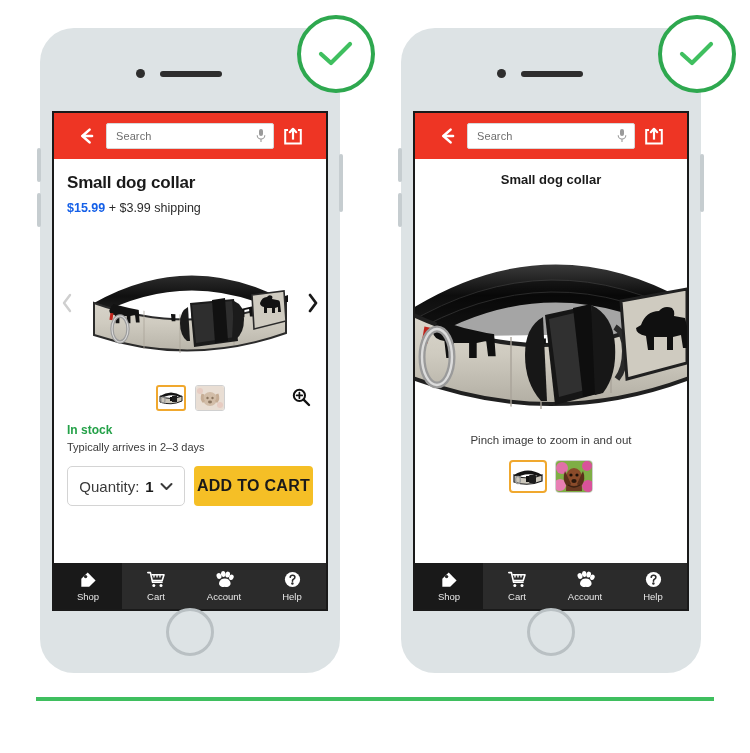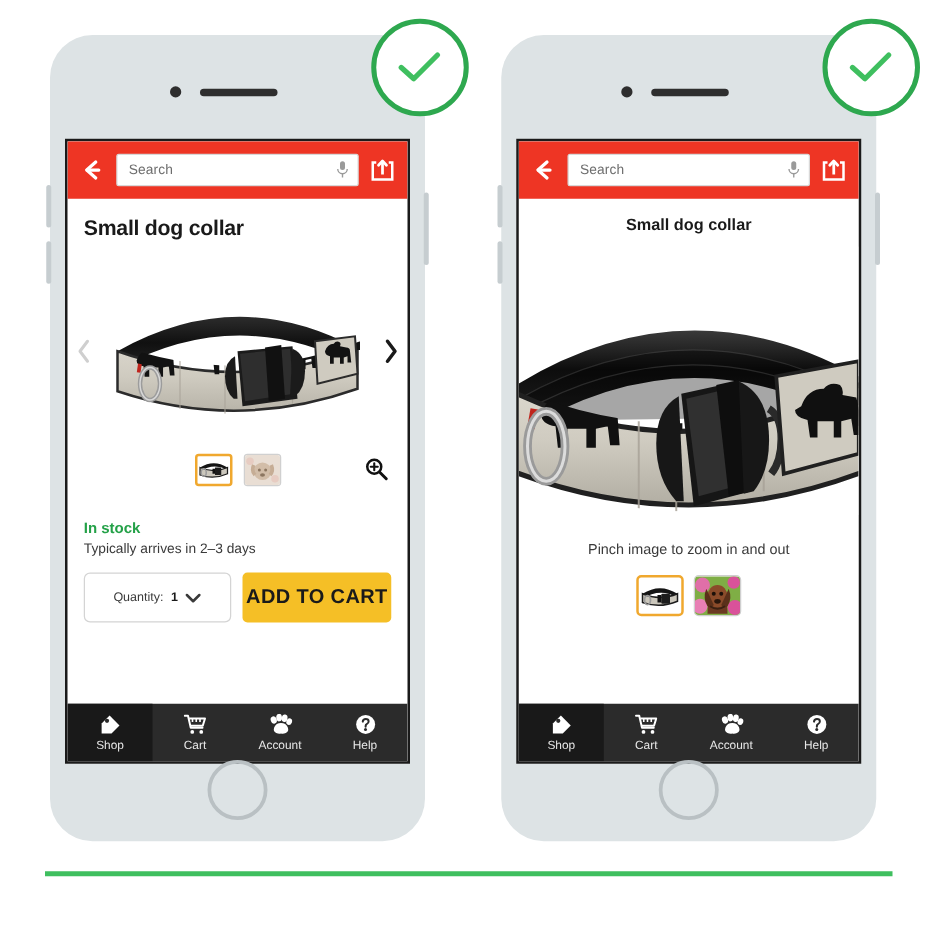--- a/index.html
+++ b/index.html
@@ -59,21 +59,21 @@
     overflow:hidden;
     display:flex;flex-direction:column;
   }
 
   
   .appbar{
     background:#ee3524;
     height:46px;
     flex:0 0 46px;
     display:flex;align-items:center;
-    padding:0 9px;
+    padding:0 22px;
     gap:8px;
   }
   .back-arrow{
     width:22px;height:22px;flex:0 0 22px;
     position:relative;cursor:pointer;
   }
   .back-arrow svg{display:block;}
   .searchbox{
     flex:1 1 auto;height:26px;
     background:#fff;border:1px solid #d8d8d8;
@@ -134,31 +134,31 @@
     display:flex;align-items:center;justify-content:center;
     overflow:hidden;cursor:pointer;
   }
   .thumb.sel{border:2px solid #f0a82e;}
   .zoom-icon{
     position:absolute;right:2px;top:2px;
     width:20px;height:20px;cursor:pointer;
   }
 
   .stock{
-    margin-top:26px;font-size:12px;font-weight:bold;color:#24a148;
+    margin-top:12px;font-size:12px;font-weight:bold;color:#24a148;
   }
   .eta{margin-top:4px;font-size:11px;color:#3a3a3a;}
 
   .buyrow{display:flex;gap:9px;margin-top:13px;align-items:stretch;}
   .qty{
     flex:0 0 118px;height:40px;
     border:1px solid #d4d4d4;border-radius:5px;
     background:#fff;box-sizing:border-box;
     display:flex;align-items:center;justify-content:center;
-    gap:6px;font-size:10px;color:#3a3a3a;cursor:pointer;
+    gap:6px;font-size:15px;color:#3a3a3a;cursor:pointer;
   }
   .qty .val{font-weight:bold;color:#1a1a1a;}
   .atc{
     flex:1 1 auto;height:40px;
     background:#f5bf26;border:none;border-radius:4px;
     font-size:16px;font-weight:bold;color:#1a1a1a;
     letter-spacing:.3px;cursor:pointer;
     display:flex;align-items:center;justify-content:center;
     font-family:"Liberation Sans", sans-serif;
   }
@@ -258,20 +258,24 @@
             <path d="M6 5H3.2v13.6h15.6V5H16" fill="none" stroke="#ffffff" stroke-width="2"></path>
             <path d="M11 14.6V4.2" stroke="#ffffff" stroke-width="2.2"></path>
             <path d="M7.8 7.2 L11 3.8 L14.2 7.2" fill="none" stroke="#ffffff" stroke-width="2.2" stroke-linejoin="round" stroke-linecap="round"></path>
           </svg>
         </div>
       </div>
 
       <div class="screen-body">
         <div class="pad">
           <div class="title-left">Small dog collar</div>
+          <div class="price-row">
+            <span class="amt">$15.99</span>
+            <span>+ $3.99 shipping</span>
+          </div>
         </div>
 
         <div class="carousel">
           <div class="collar-wrap">
             <svg width="212" height="132" viewBox="0 0 212 132">
               <defs>
                 <linearGradient id="bandL" x1="0" y1="0" x2="0" y2="1">
                   <stop offset="0" stop-color="#d9d5cb"></stop>
                   <stop offset="0.45" stop-color="#cfcbc0"></stop>
                   <stop offset="1" stop-color="#b8b4a9"></stop>

